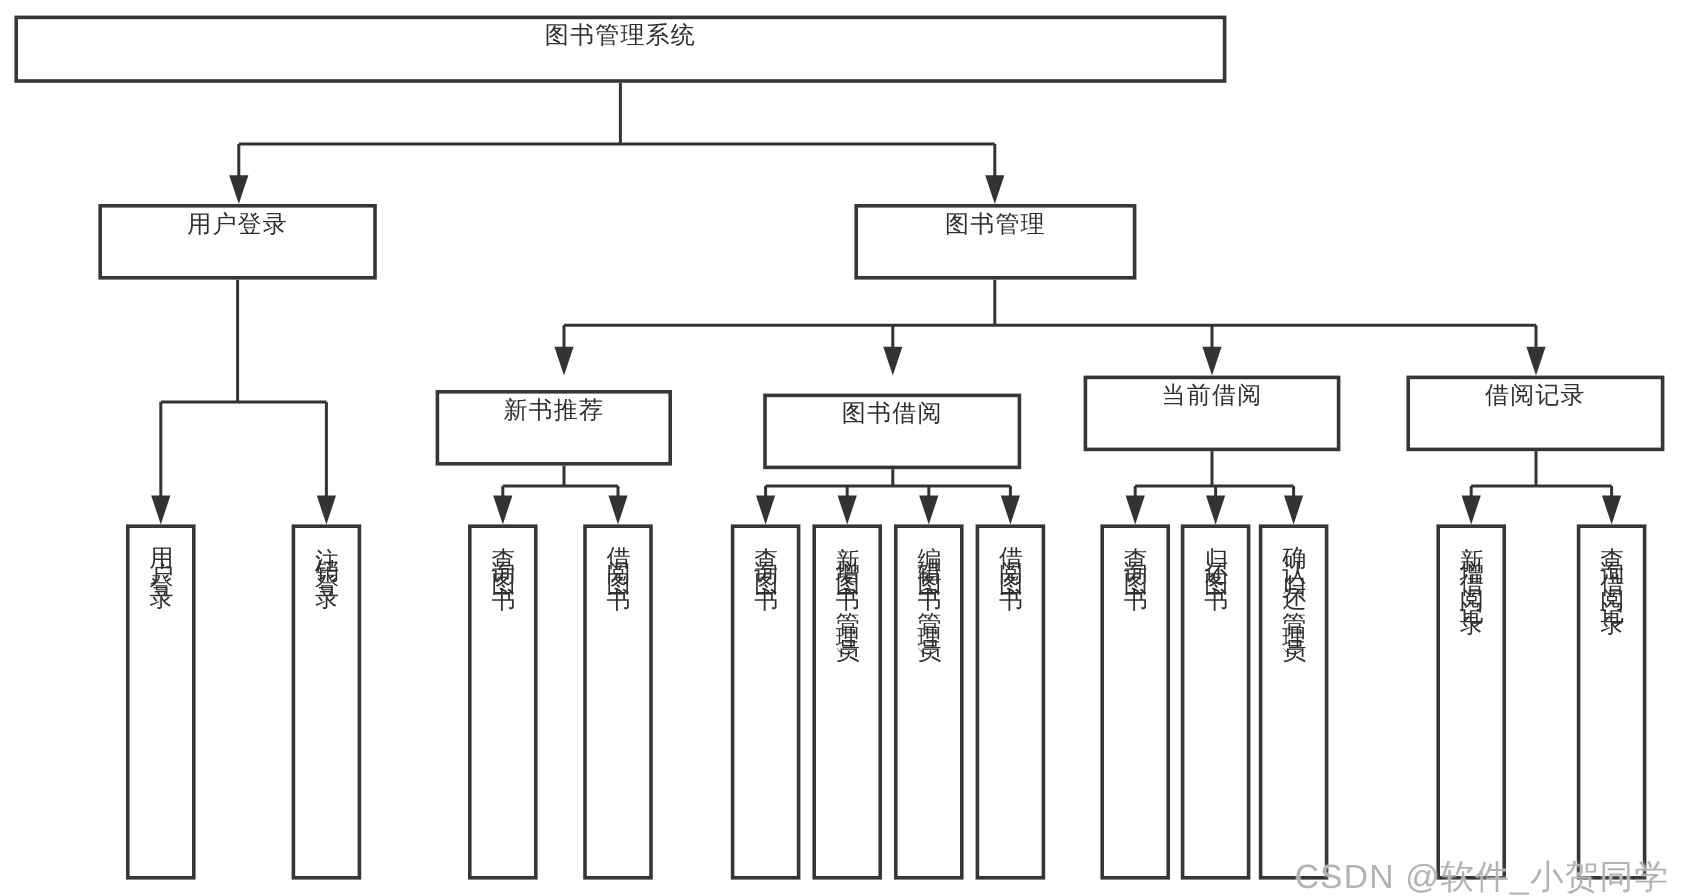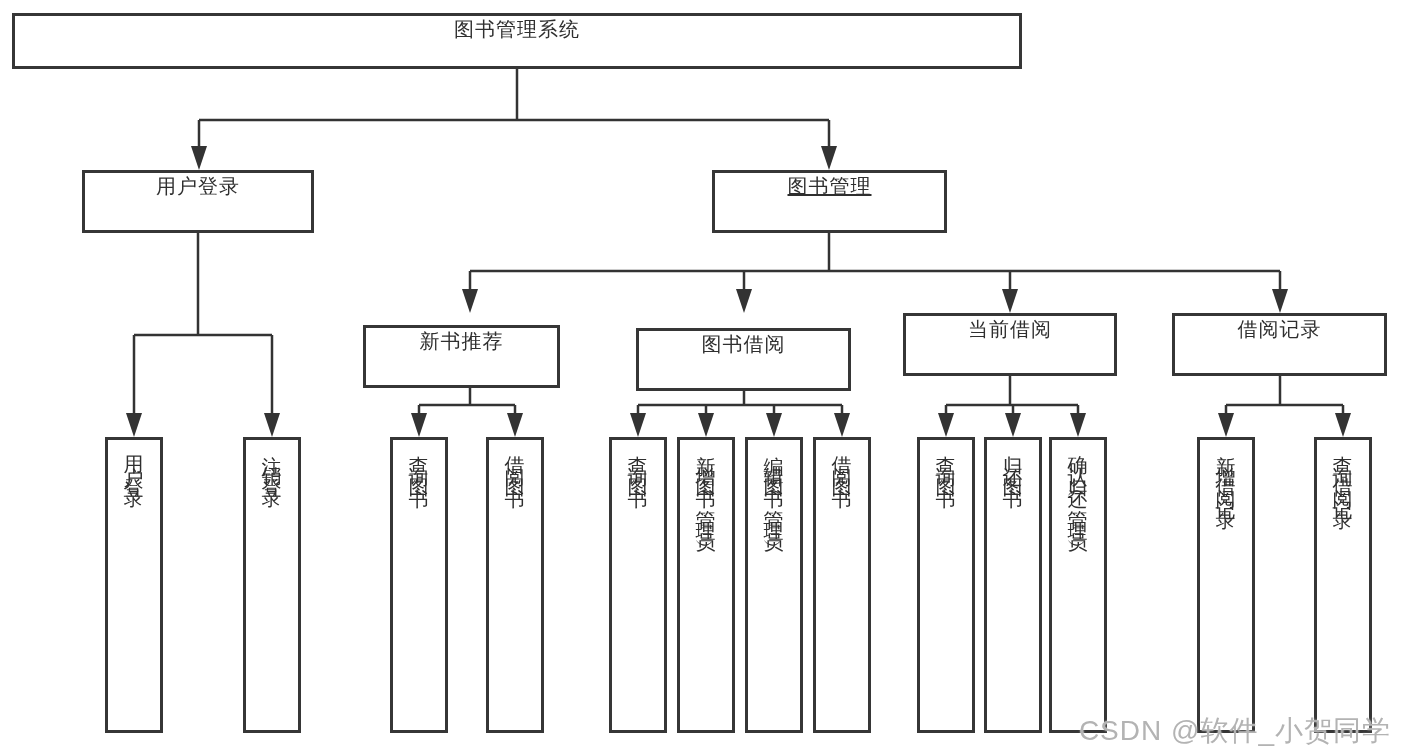--- a/index.html
+++ b/index.html
@@ -34,21 +34,21 @@
     text-orientation: upright;
     font-size: 20px;
     letter-spacing: 11px;
     line-height: 1;
     white-space: nowrap;
   }
   
   .n-root { left: 12px;  top: 13px;  width: 1010px; height: 56px; }
   
   .n-l2a  { left: 82px;  top: 170px; width: 232px; height: 63px; }
-  .n-l2b  { left: 712px; top: 170px; width: 235px; height: 63px; text-decoration: underline; }
+  .n-l2b  { left: 712px; top: 170px; width: 235px; height: 63px; }
   
   .n-m0 { left: 363px;  top: 325px; width: 197px; height: 63px; }
   .n-m1 { left: 636px;  top: 328px; width: 215px; height: 63px; }
   .n-m2 { left: 903px;  top: 313px; width: 214px; height: 63px; }
   .n-m3 { left: 1172px; top: 313px; width: 215px; height: 63px; }
   
   .leaf { top: 437px; width: 58px; height: 296px; }
   .n-c0  { left: 105px; }
   .n-c1  { left: 243px; }
   .n-c2  { left: 390px; }

